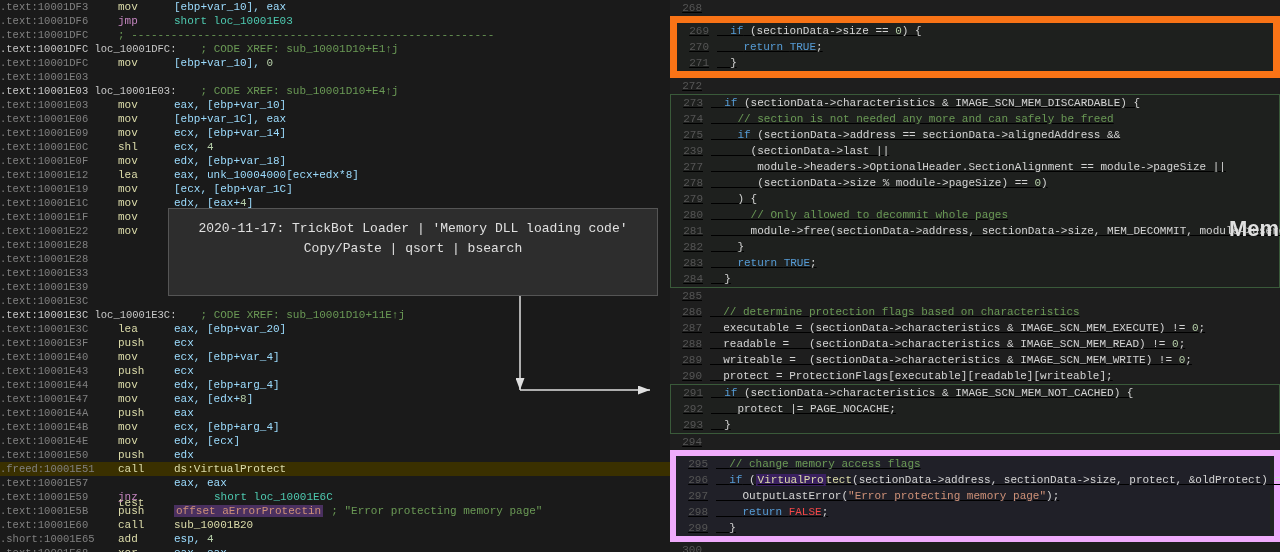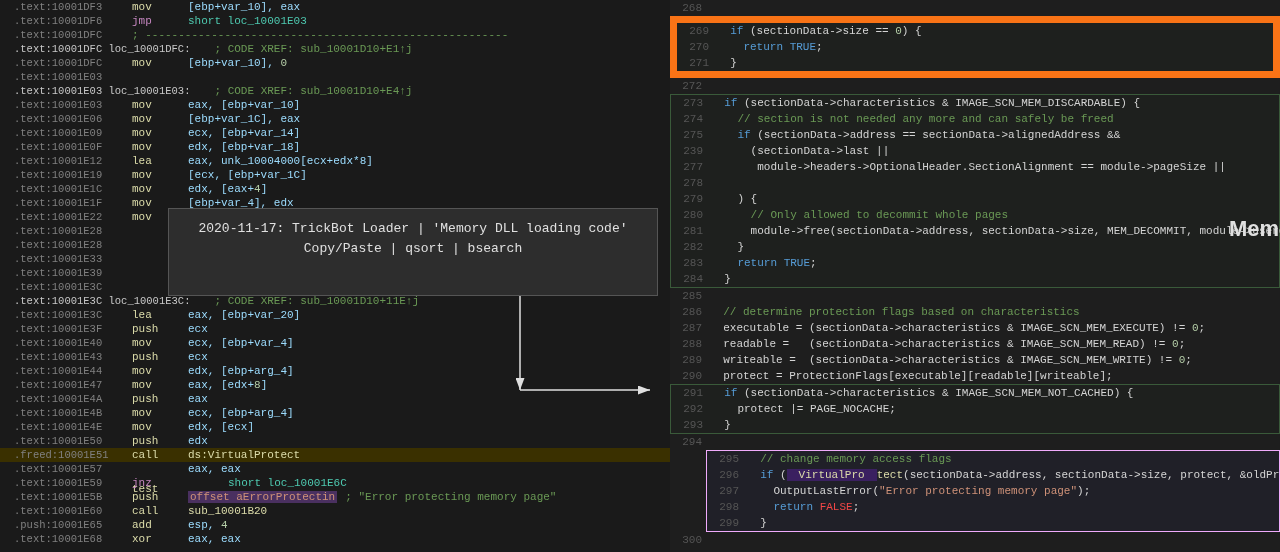--- a/index.html
+++ b/index.html
@@ -20,21 +20,21 @@
       background: #1a1a1a;
       overflow: hidden;
       position: relative;
       flex-shrink: 0;
     }
 
     .asm-line {
       display: flex;
       height: 14px;
       align-items: center;
-      padding: 0 14px;
+      padding: 0 0;
       white-space: nowrap;
     }
 
     .asm-line.highlighted { background: #3a3000; }
 
     .addr { color: #808080; min-width: 110px; font-size: 10.5px; }
     .instr { color: #d4d4d4; min-width: 60px; padding-left: 8px; }
     .operand { color: #9cdcfe; padding-left: 4px; }
     .comment { color: #6a9955; padding-left: 8px; flex: 1; }
 
@@ -60,20 +60,21 @@
       z-index: 5;
     }
 
     
     .right-panel {
       flex: 1;
       height: 552px;
       background: #1e1e1e;
       overflow: hidden;
       position: relative;
+      text-decoration: underline;
     }
 
     .code-area {
       padding: 0;
       height: 552px;
       overflow: hidden;
     }
 
     .code-line {
       display: flex;
@@ -154,20 +155,25 @@
       <span class="addr">.text:10001E06</span>
       <span class="instr" style="color:#dcdcaa;">mov</span>
       <span class="operand">[ebp+var_1C], eax</span>
     </div>
     <div class="asm-line">
       <span class="addr">.text:10001E09</span>
       <span class="instr" style="color:#dcdcaa;">mov</span>
       <span class="operand">ecx, [ebp+var_14]</span>
     </div>
     <div class="asm-line">
+      <span class="addr">.text:10001E0C</span>
+      <span class="instr" style="color:#dcdcaa;">shl</span>
+      <span class="operand">ecx, <span style="color:#b5cea8;">4</span></span>
+    </div>
+    <div class="asm-line">
       <span class="addr">.text:10001E0F</span>
       <span class="instr" style="color:#dcdcaa;">mov</span>
       <span class="operand">edx, [ebp+var_18]</span>
     </div>
     <div class="asm-line">
       <span class="addr">.text:10001E12</span>
       <span class="instr" style="color:#dcdcaa;">lea</span>
       <span class="operand">eax, unk_10004000[ecx+edx*8]</span>
     </div>
     <div class="asm-line">
@@ -280,21 +286,21 @@
       <span class="instr" style="color:#dcdcaa;">push</span>
       <span class="operand" style="color:#ce9178;font-family:Liberation Mono, monospace;"><span style="background:#4a3060;padding:0 2px;">offset aErrorProtectin</span></span>
       <span class="comment">; "Error protecting memory page"</span>
     </div>
     <div class="asm-line">
       <span class="addr">.text:10001E60</span>
       <span class="instr" style="color:#dcdcaa;">call</span>
       <span class="operand" style="color:#dcdcaa;">sub_10001B20</span>
     </div>
     <div class="asm-line">
-      <span class="addr">.push:10001E65</span>
+      <span class="addr">.short:10001E65</span>
       <span class="instr" style="color:#dcdcaa;">add</span>
       <span class="operand">esp, <span style="color:#b5cea8;">4</span></span>
     </div>
     <div class="asm-line">
       <span class="addr">.text:10001E68</span>
       <span class="instr" style="color:#dcdcaa;">xor</span>
       <span class="operand">eax, eax</span>
     </div>
 
   </div>
@@ -361,20 +367,21 @@
       <div class="code-line">
         <span class="line-num">239</span>
         <span class="code-content">      (sectionData-&gt;last ||</span>
       </div>
       <div class="code-line">
         <span class="line-num">277</span>
         <span class="code-content">       module-&gt;headers-&gt;OptionalHeader.SectionAlignment == module-&gt;pageSize ||</span>
       </div>
       <div class="code-line">
         <span class="line-num">278</span>
+        <span class="code-content">       (sectionData-&gt;size % module-&gt;pageSize) == <span style="color:#b5cea8;">0</span>)</span>
       </div>
       <div class="code-line">
         <span class="line-num">279</span>
         <span class="code-content">    ) {</span>
       </div>
       <div class="code-line">
         <span class="line-num">280</span>
         <span class="code-content">      <span style="color:#6a9955;">// Only allowed to decommit whole pages</span></span>
       </div>
       <div class="code-line">
@@ -434,28 +441,28 @@
         <span class="line-num">293</span>
         <span class="code-content">  }</span>
       </div>
     </div>
 
     <div class="code-line">
       <span class="line-num">294</span>
       <span class="code-content"></span>
     </div>
 
-    <div style="border:1px solid #f0abfc; background:rgba(50,50,100,0.15);margin-left:36px;">
+    <div style="border:6px solid #f0abfc; background:rgba(50,50,100,0.15);">
       <div class="code-line">
         <span class="line-num">295</span>
         <span class="code-content">  <span style="color:#6a9955;">// change memory access flags</span></span>
       </div>
       <div class="code-line" style="position:relative;">
         <span class="line-num">296</span>
-        <span class="code-content">  <span style="color:#569cd6;">if</span> (<span style="color:#dcdcaa;background:#3a2060;padding:0 12px;">VirtualPro</span><span style="color:#dcdcaa;">tect</span>(sectionData-&gt;address, sectionData-&gt;size, protect, &amp;oldProtect) == ) {</span>
+        <span class="code-content">  <span style="color:#569cd6;">if</span> (<span style="color:#dcdcaa;background:#3a2060;padding:0 2px;">VirtualPro</span><span style="color:#dcdcaa;">tect</span>(sectionData-&gt;address, sectionData-&gt;size, protect, &amp;oldProtect) == ) {</span>
       </div>
       <div class="code-line">
         <span class="line-num">297</span>
         <span class="code-content">    OutputLastError(<span style="color:#ce9178;">"Error protecting memory page"</span>);</span>
       </div>
       <div class="code-line">
         <span class="line-num">298</span>
         <span class="code-content">    <span style="color:#569cd6;">return</span> <span style="color:#f44747;">FALSE</span>;</span>
       </div>
       <div class="code-line">

